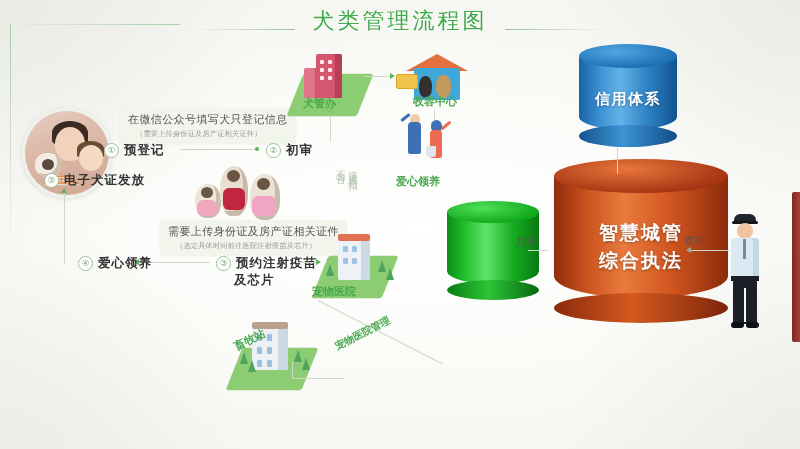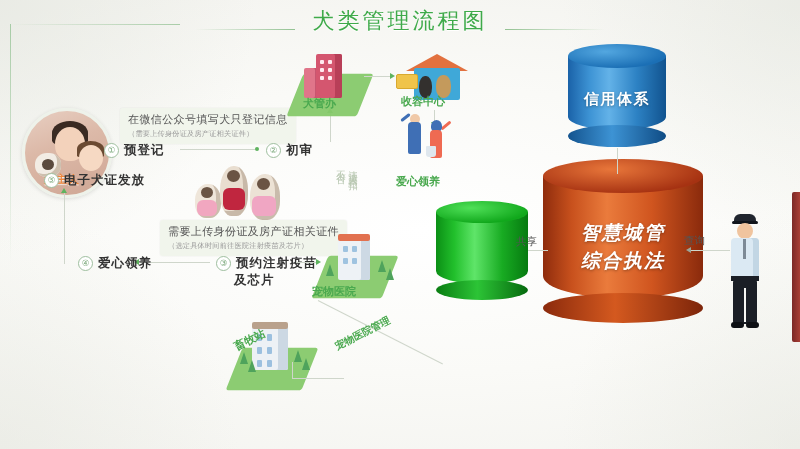--- a/index.html
+++ b/index.html
@@ -43,21 +43,21 @@
   .step{display:flex;align-items:center;gap:5px;white-space:nowrap;}
   .num{width:13px;height:13px;border-radius:50%;border:1px solid #9fbf9f;
     color:#7aa87a;font-size:8.5px;line-height:12px;text-align:center;
     background:#fff;flex:none;}
   .step-label{font-size:12.5px;color:#333;font-weight:bold;letter-spacing:1px;}
 
   
   .note{background:#f1f5ec;border-radius:3px;padding:4px 8px 5px;
     box-shadow:0 0 0 1px rgba(0,0,0,.02);}
   .note .n1{font-size:11px;color:#555;white-space:nowrap;letter-spacing:.4px;}
-  .note .n2{font-size:7.2px;color:#9a9a9a;white-space:nowrap;margin-top:2px;letter-spacing:.2px;}
+  .note .n2{font-size:7.2px;color:#9a9a9a;white-space:nowrap;margin-top:2px;letter-spacing:.2px;margin-left:8px;}
 
   
   .hline{height:1px;background:#cfd6cb;}
   .vline{width:1px;background:#cfd6cb;}
   .arrow-r{width:0;height:0;border-left:5px solid #5fb35f;
     border-top:3.5px solid transparent;border-bottom:3.5px solid transparent;}
   .arrow-l{width:0;height:0;border-right:5px solid #5fb35f;
     border-top:3.5px solid transparent;border-bottom:3.5px solid transparent;}
   .arrow-u{width:0;height:0;border-bottom:5px solid #5fb35f;
     border-left:3.5px solid transparent;border-right:3.5px solid transparent;}
@@ -167,21 +167,21 @@
   #adopt .pB{position:absolute;left:32px;top:18px;width:12px;height:28px;
     background:#ef6a52;border-radius:4px 4px 2px 2px;}
   #adopt .hB{position:absolute;left:33px;top:8px;width:11px;height:12px;
     border-radius:50% 50% 40% 40%;background:#3f6fb5;}
   #adopt .armB{position:absolute;left:42px;top:12px;width:12px;height:3px;
     background:#ef6a52;transform:rotate(-40deg);border-radius:2px;}
   #adopt .pail{position:absolute;left:28px;top:34px;width:10px;height:11px;
     background:#dfe7ee;border-radius:1px 1px 3px 3px;}
 
   
-  .cyl{position:absolute;}
+  .cyl{position:absolute;margin-left:11px;}
   .cyl .top{position:absolute;left:0;top:0;width:100%;height:0;border-radius:50%;}
   .cyl .body{position:absolute;left:0;width:100%;border-radius:0 0 50% 50%/0 0 18% 18%;}
   .cyl .ctext{position:absolute;left:0;width:100%;text-align:center;color:#fff;
     font-weight:bold;text-shadow:0 1px 3px rgba(0,0,0,.35);}
 
   
   #cyl-credit{left:568px;top:56px;width:98px;height:80px;}
   #cyl-credit .top{height:24px;top:-12px;
     background:radial-gradient(ellipse at 38% 32%,#53a7e0,#1b6fb5 72%);}
   #cyl-credit .body{top:0;height:74px;
@@ -194,21 +194,21 @@
   #cyl-dog{left:436px;top:212px;width:92px;height:78px;}
   #cyl-dog .top{height:22px;top:-11px;
     background:radial-gradient(ellipse at 38% 32%,#4fe058,#11a81c 72%);}
   #cyl-dog .body{top:0;height:72px;
     background:linear-gradient(90deg,#0b8f15 0%,#22c02c 20%,#5fe569 42%,#18ab22 72%,#067a10 100%);}
   #cyl-dog .bot{position:absolute;left:0;bottom:-10px;width:100%;height:20px;
     border-radius:50%;background:linear-gradient(90deg,#0a7d12,#2cc436 45%,#06690e);}
   #cyl-dog .ctext{top:30px;font-size:13.5px;letter-spacing:1px;}
 
   
-  #cyl-main{left:543px;top:176px;width:160px;height:132px;font-style:italic;}
+  #cyl-main{left:543px;top:176px;width:174px;height:132px;}
   #cyl-main .top{height:34px;top:-17px;
     background:radial-gradient(ellipse at 42% 30%,#e8763a,#a63212 74%);}
   #cyl-main .body{top:0;height:122px;
     background:linear-gradient(90deg,#8f2c0d 0%,#c8511d 18%,#ea7b3c 40%,#d0551f 68%,#8a2a0c 100%);}
   #cyl-main .bot{position:absolute;left:0;bottom:-15px;width:100%;height:30px;
     border-radius:50%;background:linear-gradient(90deg,#8b2a0c,#d4591f 45%,#7d250a);}
   #cyl-main .ctext{top:42px;font-size:19px;line-height:28px;letter-spacing:2px;}
 
   
   #officer{position:absolute;left:722px;top:214px;width:46px;height:118px;}
@@ -311,21 +311,21 @@
   <div class="abs hline" style="left:364px;top:76px;width:28px;"></div>
   <div class="abs arrow-r" style="left:390px;top:73px;"></div>
 
   <div id="shelter">
     <div class="roof"></div>
     <div class="body"></div>
     <div class="sign"></div>
     <div class="dogA"></div>
     <div class="dogB"></div>
   </div>
-  <div class="abs glabel" style="left:401px;top:94px;">收容中心</div>
+  <div class="abs glabel" style="left:413px;top:94px;">收容中心</div>
 
   <div class="abs vline" style="left:434px;top:110px;height:14px;"></div>
   <div class="abs arrow-d" style="left:431px;top:122px;"></div>
 
   <div id="adopt">
     <div class="armA"></div>
     <div class="hA"></div>
     <div class="pA"></div>
     <div class="armB"></div>
     <div class="hB"></div>

